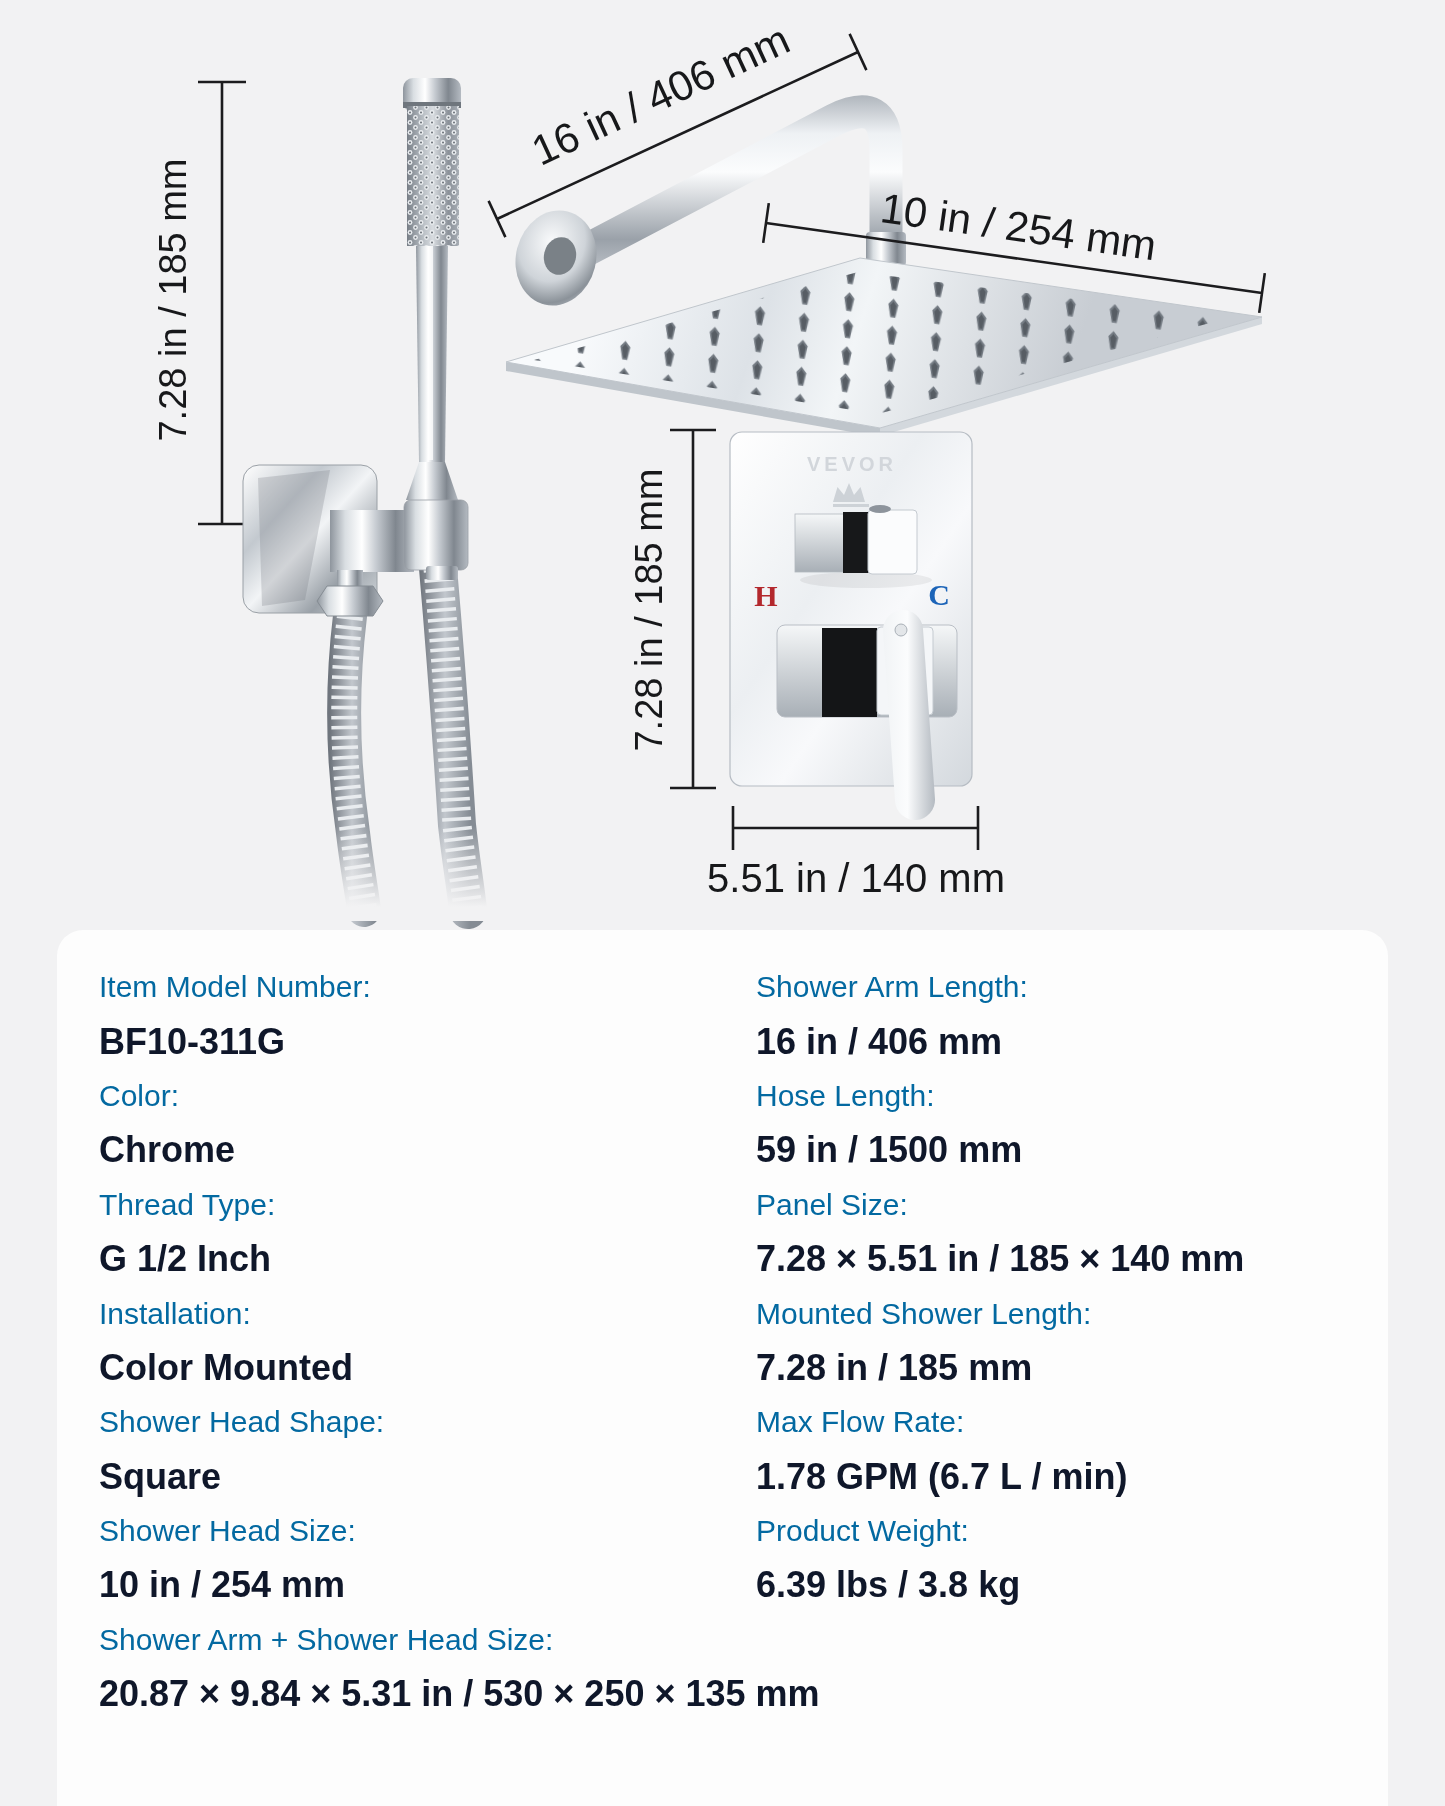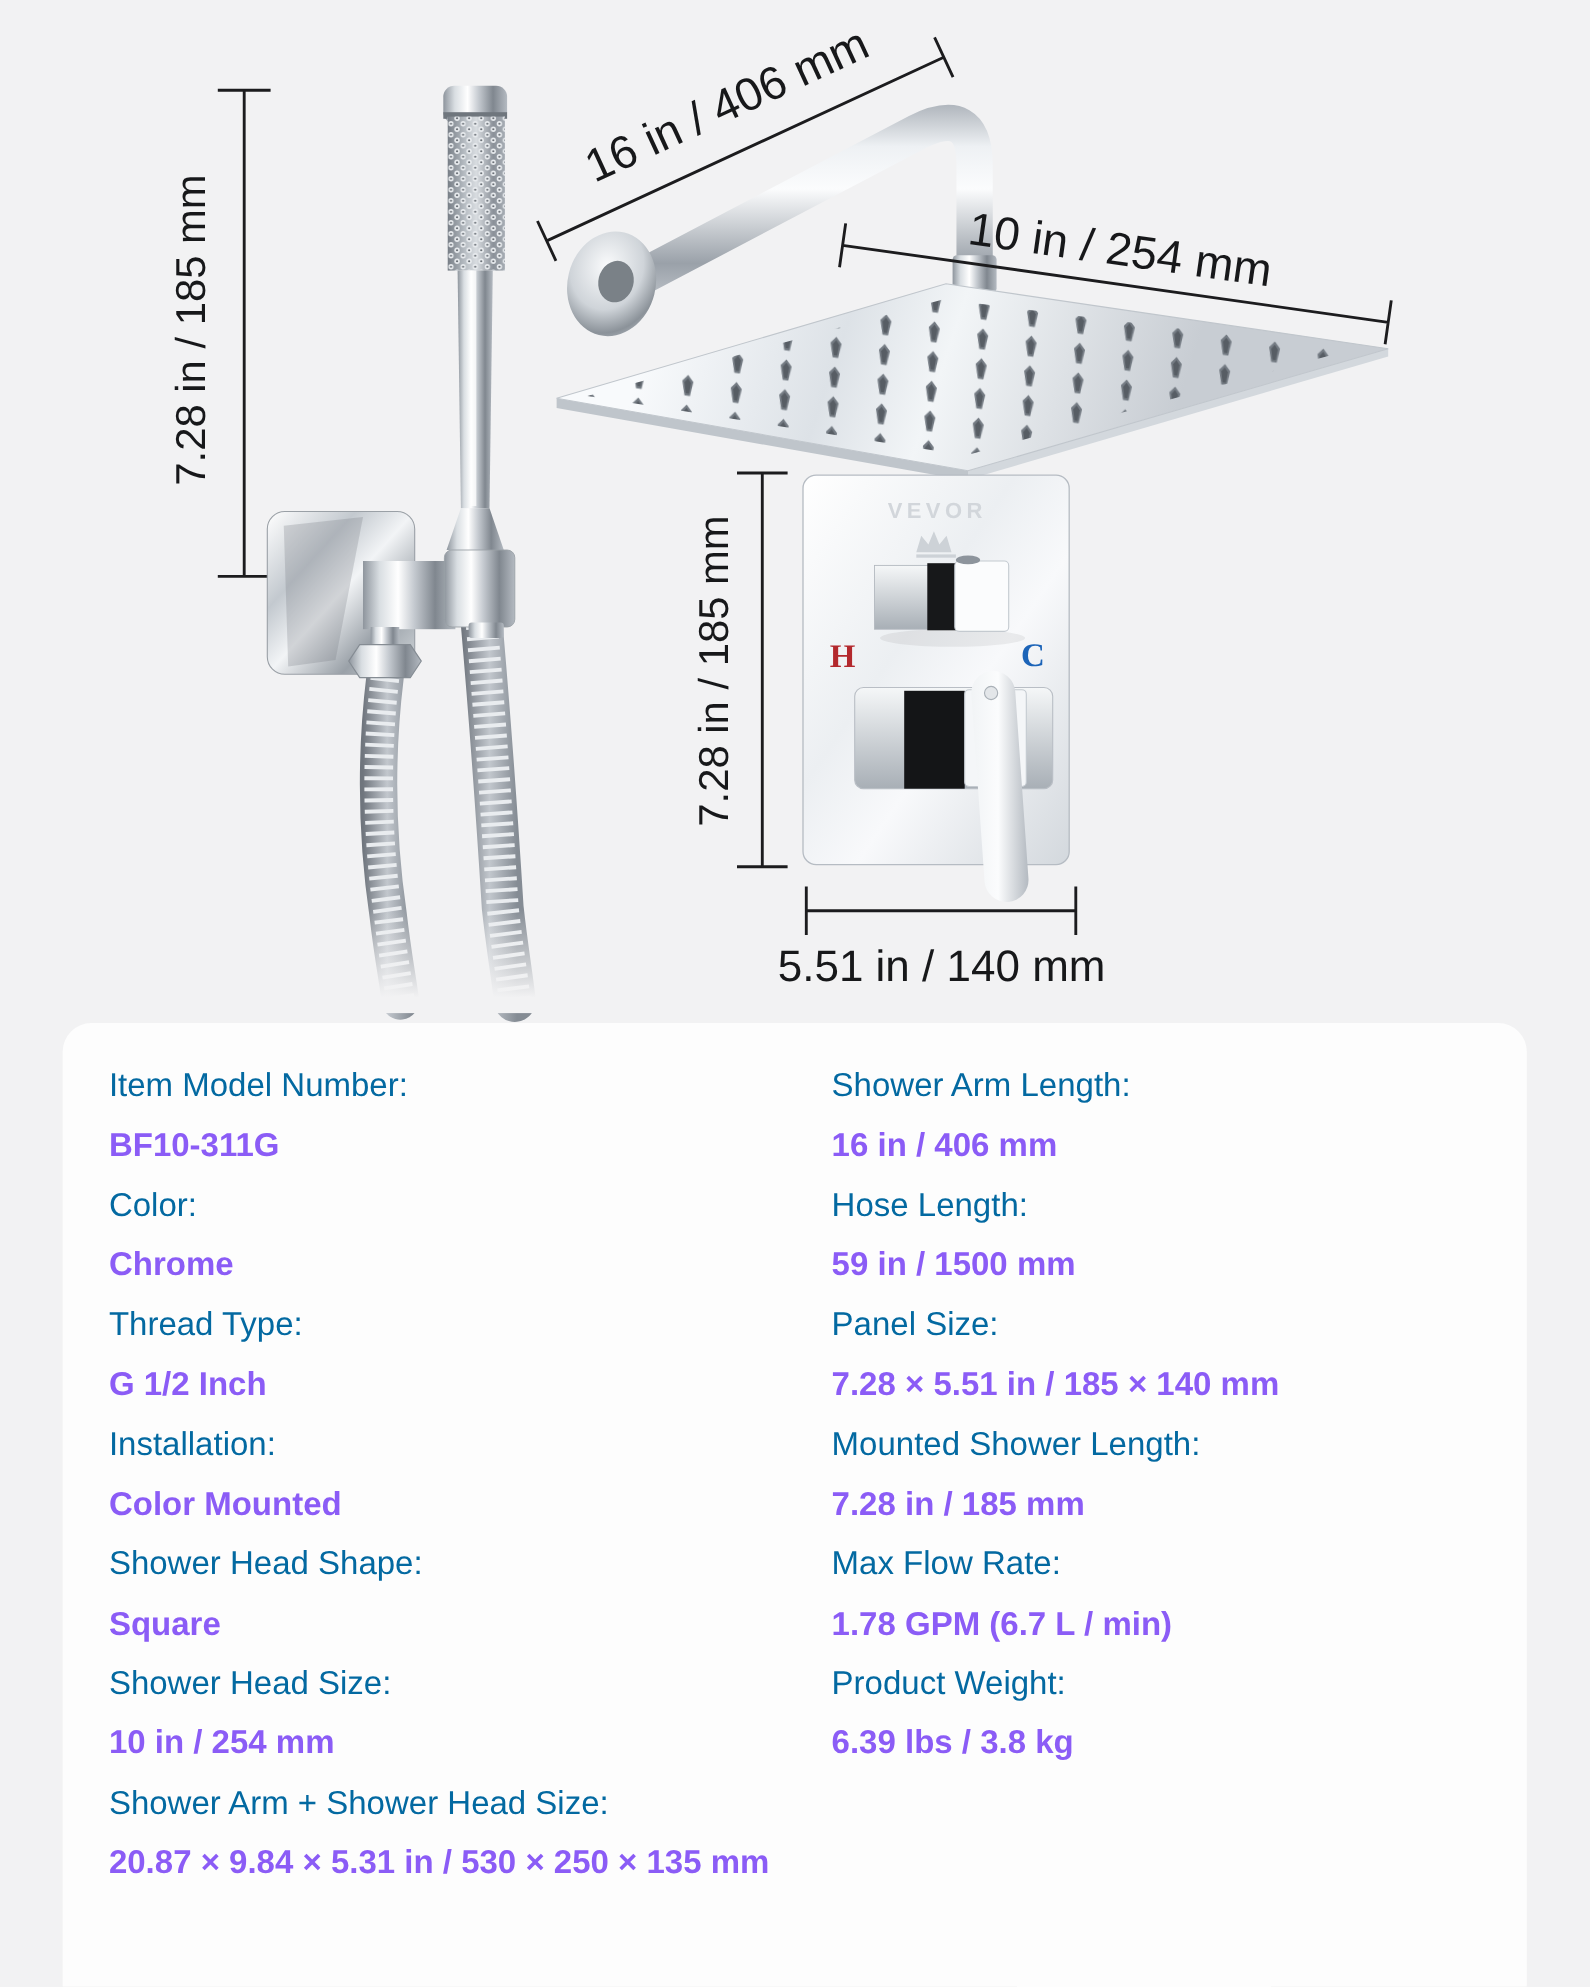--- a/index.html
+++ b/index.html
@@ -23,21 +23,21 @@
   }
   .spec-col{position:absolute;top:30px;}
   .col-left{left:42px;width:665px;}
   .col-right{left:699px;width:600px;}
   .spec-label{
     height:54.4px;display:flex;align-items:center;
     font-size:30px;color:#0369a1;white-space:nowrap;
   }
   .spec-value{
     height:54.4px;display:flex;align-items:center;
-    font-size:30px;font-weight:700;color:#8b5cf6;white-space:nowrap;
+    font-size:36px;font-weight:700;color:#0f172a;white-space:nowrap;
   }
 </style>
 </head>
 <body>
 
 <div class="stage">
 
 <svg width="1445" height="930" viewBox="0 0 1445 930">
   <defs>
     <linearGradient id="chromeV" x1="0" y1="0" x2="1" y2="0">

